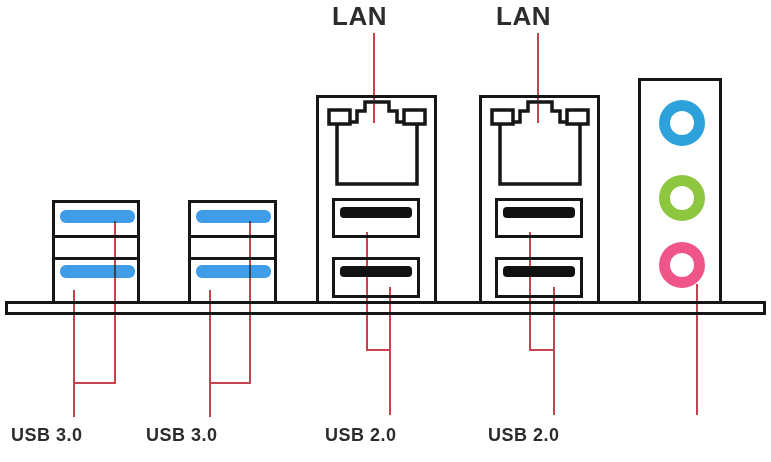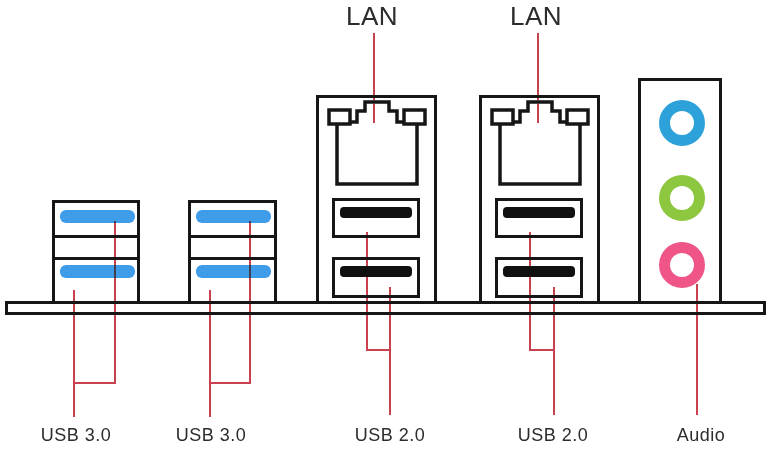--- a/index.html
+++ b/index.html
@@ -93,23 +93,22 @@
     pointer-events: none;
   }
   .leader {
     fill: none;
     stroke: var(--leader, #c9404e);
     stroke-width: 2;
   }
   .label {
     position: absolute;
     z-index: 6;
-    text-align: center;
     color: var(--text, #2c2c2c);
-    font-weight: 400;
+    font-weight: 700;
     letter-spacing: 0.5px;
     white-space: nowrap;
   }
   .label-lan { font-size: 26px; width: 80px; top: 1px; }
   .label-bottom { font-size: 18px; width: 130px; top: 425px; }
 </style>
 </head>
 <body>
 
 <div class="stage">
@@ -173,15 +172,14 @@
     <path class="leader" d="M530,232 V350 H554 M554,287 V415"></path>
     <path class="leader" d="M697,284 V415"></path>
   </svg>
 
   <div class="label label-lan" style="left:332px;">LAN</div>
   <div class="label label-lan" style="left:496px;">LAN</div>
   <div class="label label-bottom" style="left:11px;">USB 3.0</div>
   <div class="label label-bottom" style="left:146px;">USB 3.0</div>
   <div class="label label-bottom" style="left:325px;">USB 2.0</div>
   <div class="label label-bottom" style="left:488px;">USB 2.0</div>
-  <div class="label label-bottom" style="left:636px;">Audio</div>
 
 </div>
 
 </body></html>

